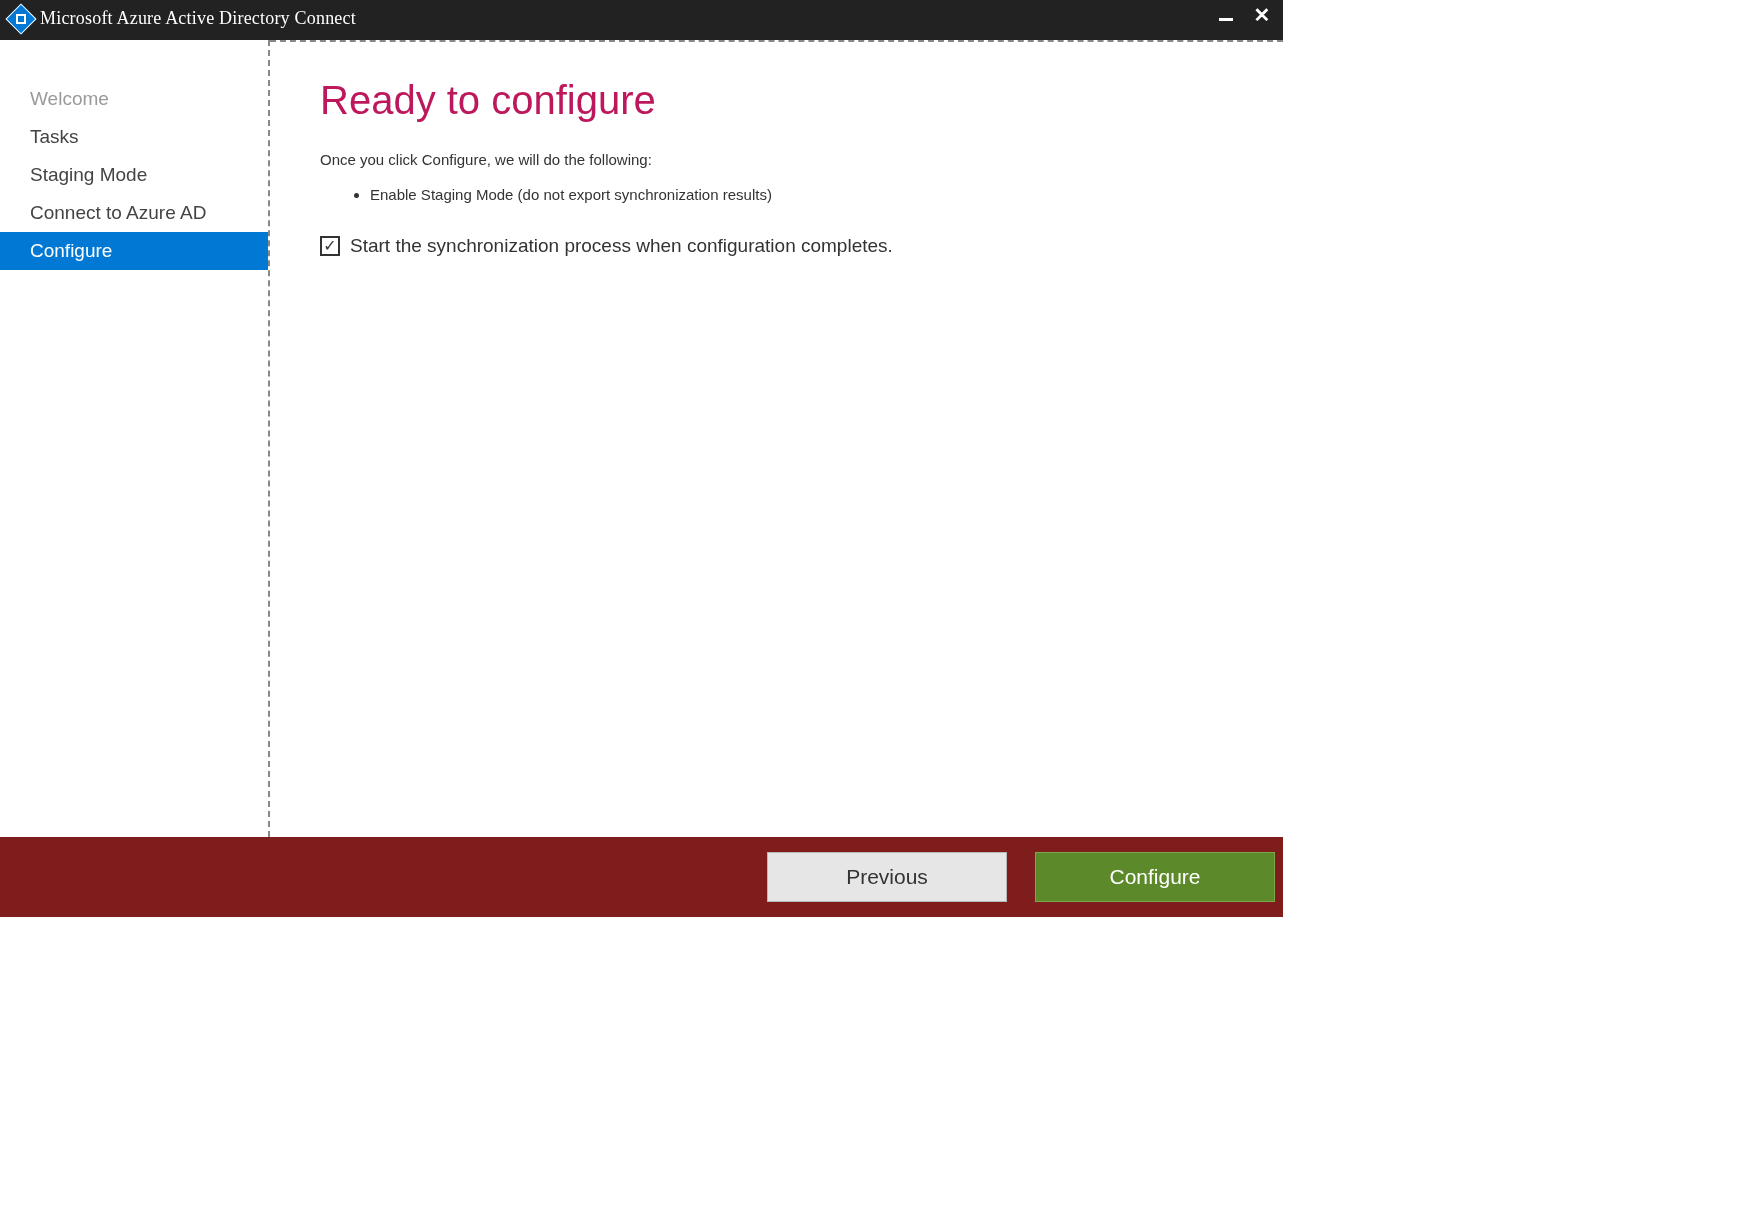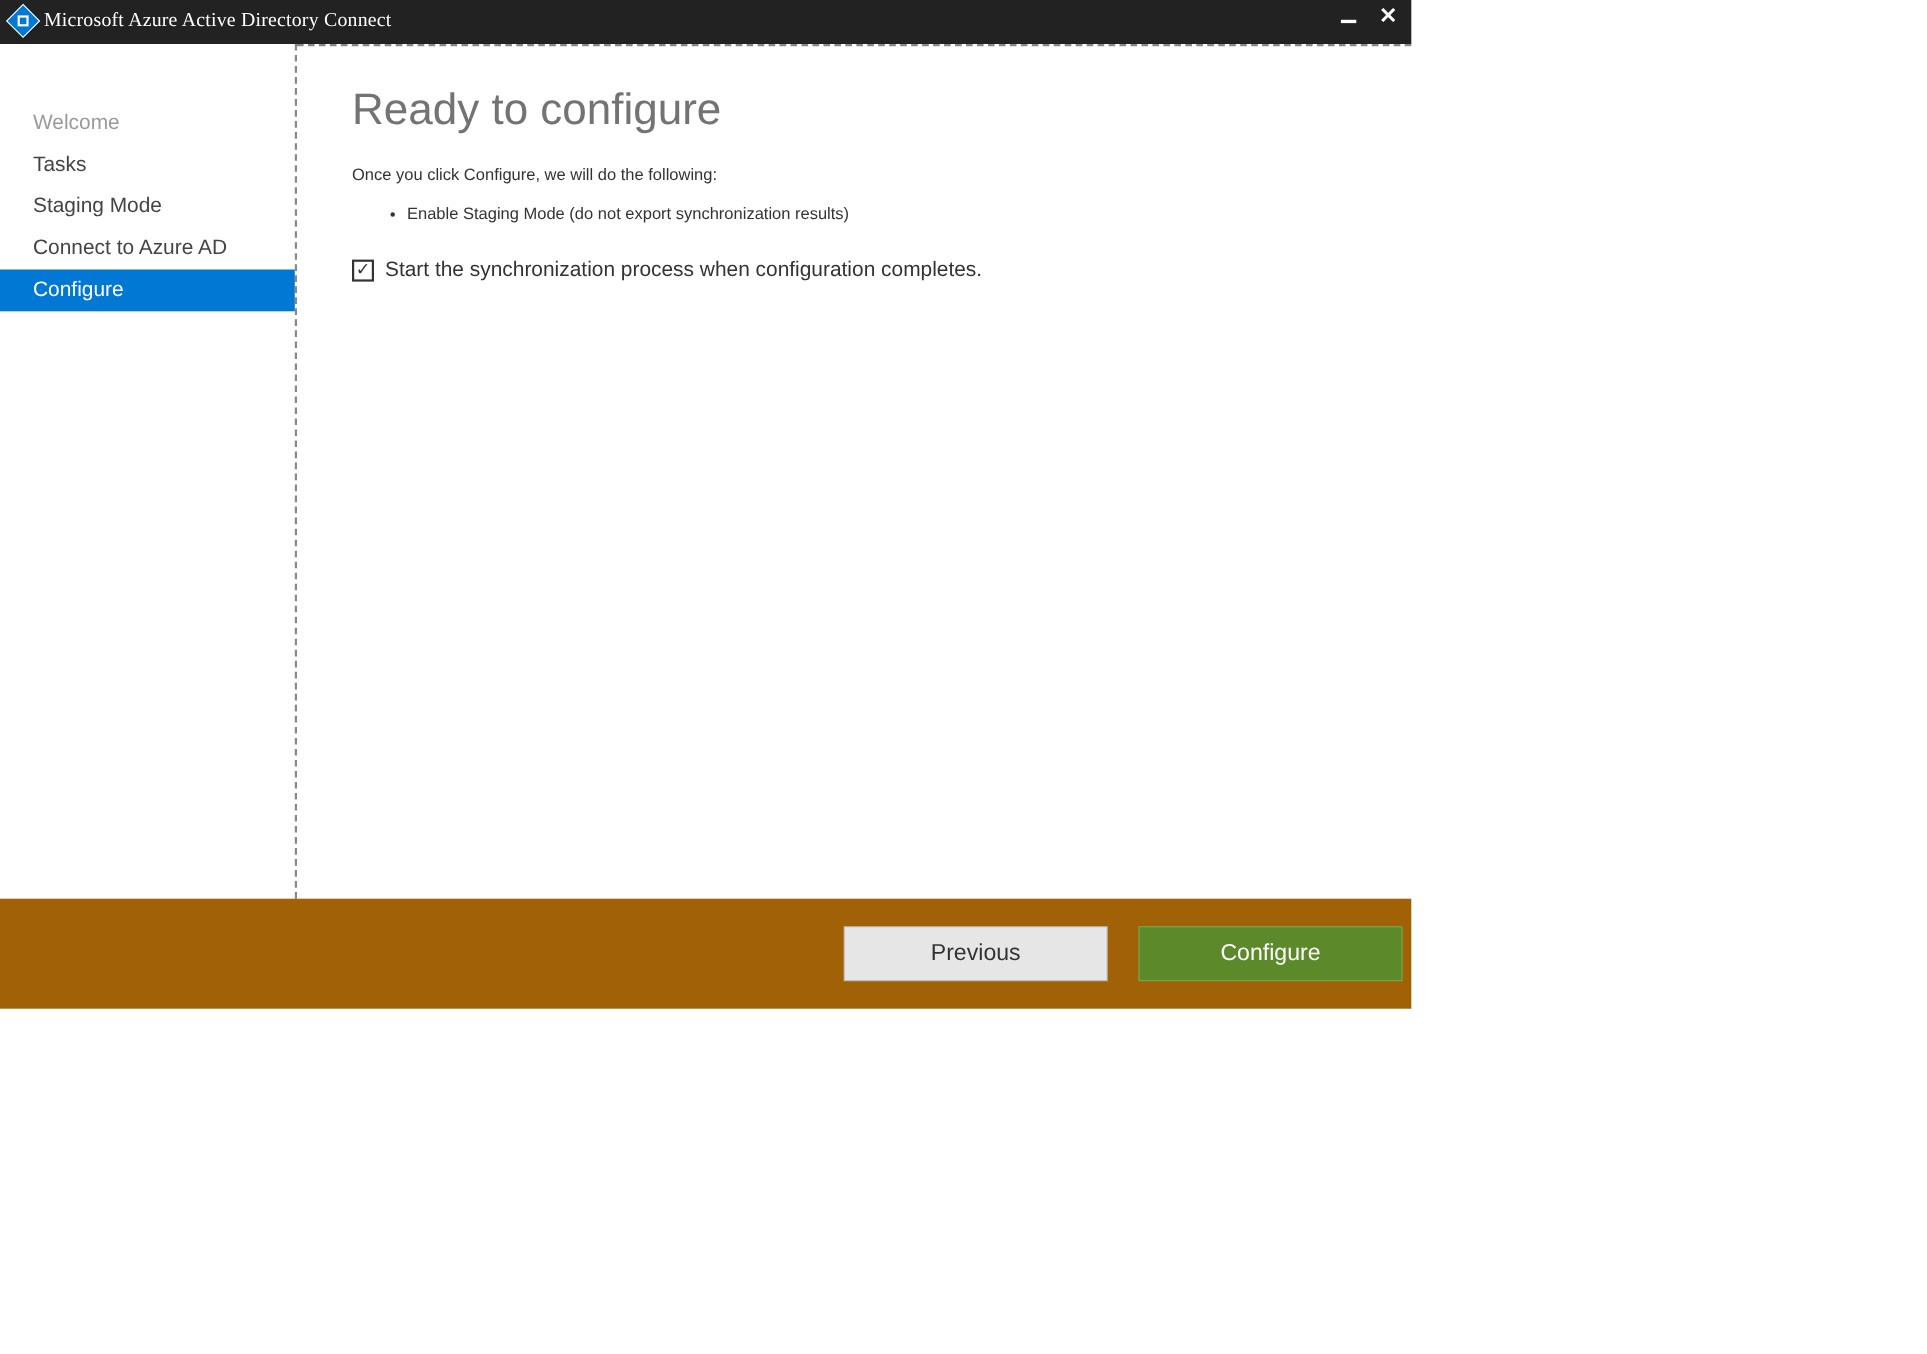--- a/index.html
+++ b/index.html
@@ -73,21 +73,21 @@
   }
 
   .body-area {
     flex: 1;
     display: flex;
     min-height: 0;
   }
   .sidebar {
     width: 270px;
     border-right: 2px dashed #888;
-    padding-top: 53px;
+    padding-top: 40px;
   }
   .sidebar .nav-item {
     padding: 8px 0 8px 30px;
     font-size: 19px;
     color: #444;
     cursor: default;
   }
   .sidebar .nav-item.disabled { color: #9a9a9a; }
   .sidebar .nav-item.active {
     background: #0078d4;
@@ -95,21 +95,21 @@
   }
 
   .content {
     flex: 1;
     padding: 36px 50px 20px 50px;
     border-top: 2px dashed #888;
   }
   .content h1 {
     font-size: 40px;
     font-weight: 300;
-    color: #737373;
+    color: #be185d;
     margin-bottom: 28px;
   }
   .content .intro {
     font-size: 15px;
     color: #333;
     margin-bottom: 14px;
   }
   .content ul {
     margin: 0 0 28px 50px;
     font-size: 15px;
@@ -126,22 +126,22 @@
   .checkbox {
     width: 20px; height: 20px;
     border: 2px solid #333;
     display: flex; align-items: center; justify-content: center;
     font-size: 16px;
     line-height: 1;
     cursor: pointer;
   }
 
   .footer {
-    height: 100px;
-    background: #a16207;
+    height: 80px;
+    background: #7f1d1d;
     display: flex;
     justify-content: flex-end;
     align-items: center;
     gap: 28px;
     padding-right: 8px;
   }
   .btn {
     width: 240px;
     height: 50px;
     font-size: 21px;

